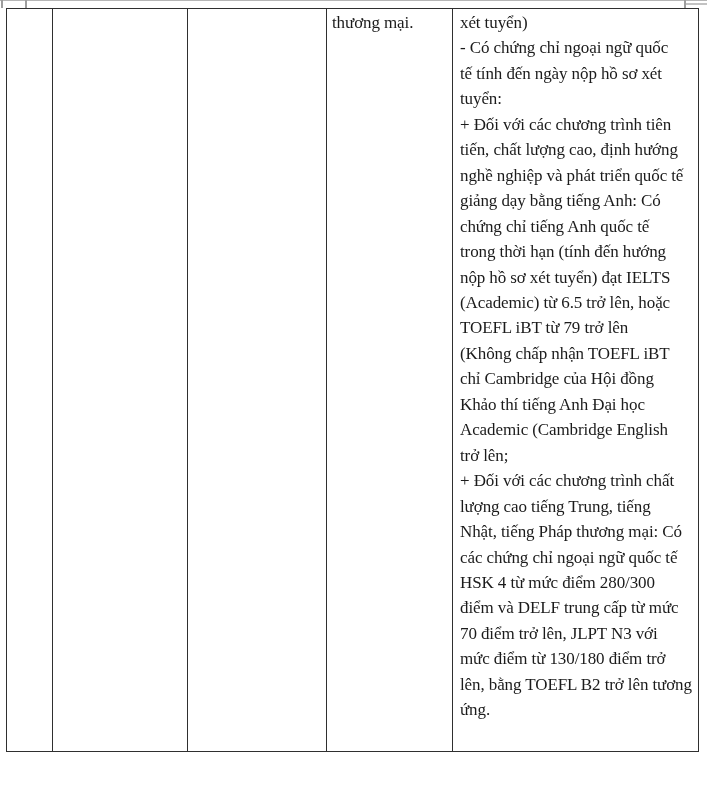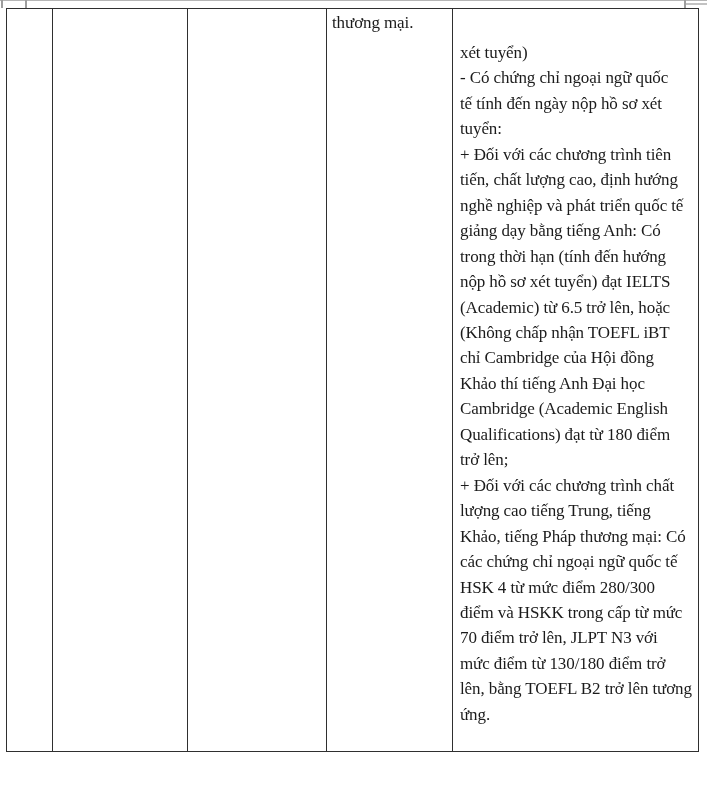--- a/index.html
+++ b/index.html
@@ -36,21 +36,21 @@
   .cell {
     box-sizing: border-box;
     height: 100%;
     border-right: 1.5px solid var(--border-color, #2f2f2f);
     overflow: hidden;
   }
   .c1 { width: 46px; }
   .c2 { width: 135px; }
   .c3 { width: 139px; }
   .c4 { width: 126px; padding: 1px 3px 0 5px; }
-  .c5 { flex: 1; border-right: none; padding: 1px 2px 0 7px; margin-top: 30px; }
+  .c5 { flex: 1; border-right: none; padding: 1px 2px 0 7px; }
 
   .line {
     font-size: 17px;
     line-height: 25.45px;
     letter-spacing: -0.1px;
     white-space: nowrap;
   }
 </style>
 </head>
 <body style="background: rgb(255, 255, 255);">
@@ -70,33 +70,34 @@
     </div>
   <div class="cell c5">
       <div class="line">xét tuyển)</div>
       <div class="line">- Có chứng chỉ ngoại ngữ quốc</div>
       <div class="line">tế tính đến ngày nộp hồ sơ xét</div>
       <div class="line">tuyển:</div>
       <div class="line">+ Đối với các chương trình tiên</div>
       <div class="line">tiến, chất lượng cao, định hướng</div>
       <div class="line">nghề nghiệp và phát triển quốc tế</div>
       <div class="line">giảng dạy bằng tiếng Anh: Có</div>
+      <div class="line">chứng chỉ tiếng Anh quốc tế</div>
       <div class="line">trong thời hạn (tính đến hướng</div>
       <div class="line">nộp hồ sơ xét tuyển) đạt IELTS</div>
       <div class="line">(Academic) từ 6.5 trở lên, hoặc</div>
+      <div class="line">TOEFL iBT từ 79 trở lên</div>
       <div class="line">(Không chấp nhận TOEFL iBT</div>
       <div class="line">chỉ Cambridge của Hội đồng</div>
       <div class="line">Khảo thí tiếng Anh Đại học</div>
-      <div class="line">Cambridge (Academic English</div>
-      <div class="line">Qualifications) đạt từ 180 điểm</div>
+      <div class="line">Academic (Cambridge English</div>
       <div class="line">trở lên;</div>
       <div class="line">+ Đối với các chương trình chất</div>
       <div class="line">lượng cao tiếng Trung, tiếng</div>
-      <div class="line">Khảo, tiếng Pháp thương mại: Có</div>
+      <div class="line">Nhật, tiếng Pháp thương mại: Có</div>
       <div class="line">các chứng chỉ ngoại ngữ quốc tế</div>
       <div class="line">HSK 4 từ mức điểm 280/300</div>
-      <div class="line">điểm và HSKK trong cấp từ mức</div>
+      <div class="line">điểm và DELF trung cấp từ mức</div>
       <div class="line">70 điểm trở lên, JLPT N3 với</div>
       <div class="line">mức điểm từ 130/180 điểm trở</div>
       <div class="line">lên, bằng TOEFL B2 trở lên tương</div>
       <div class="line">ứng.</div>
     </div>
 </div>
 
 </body></html>

